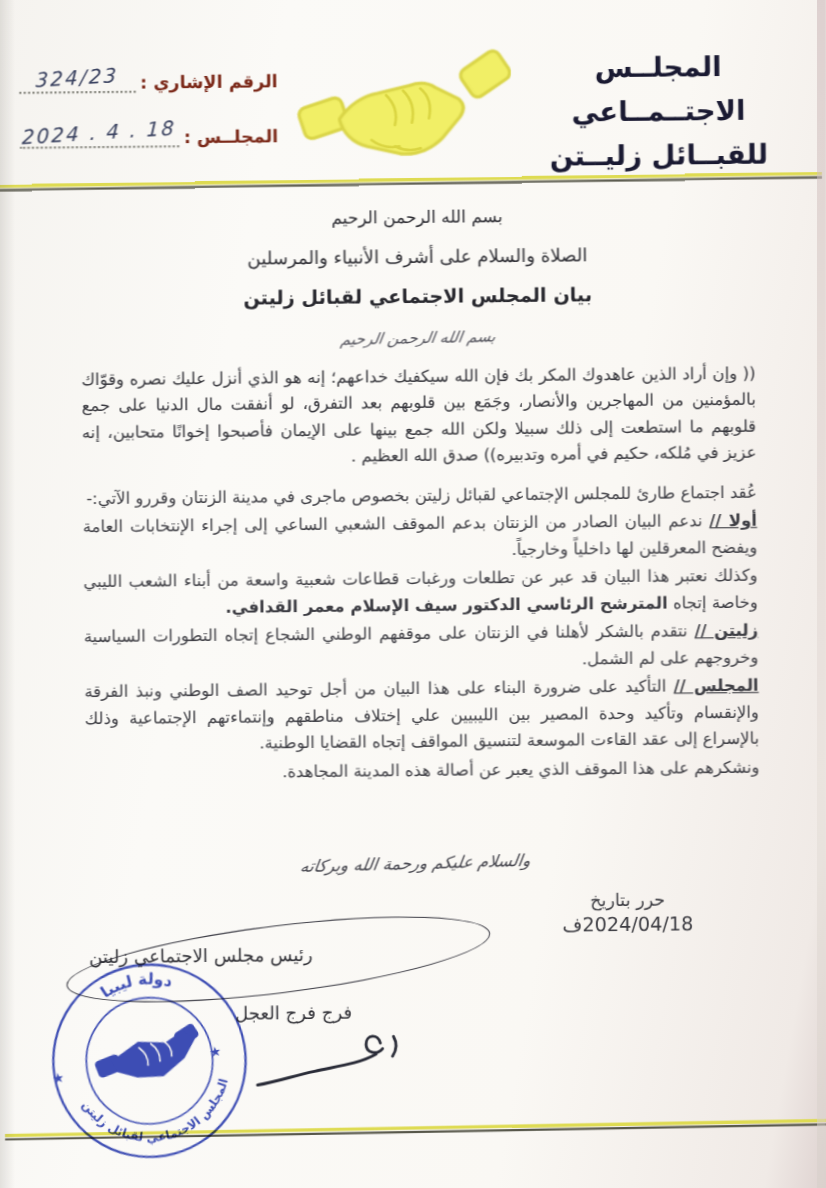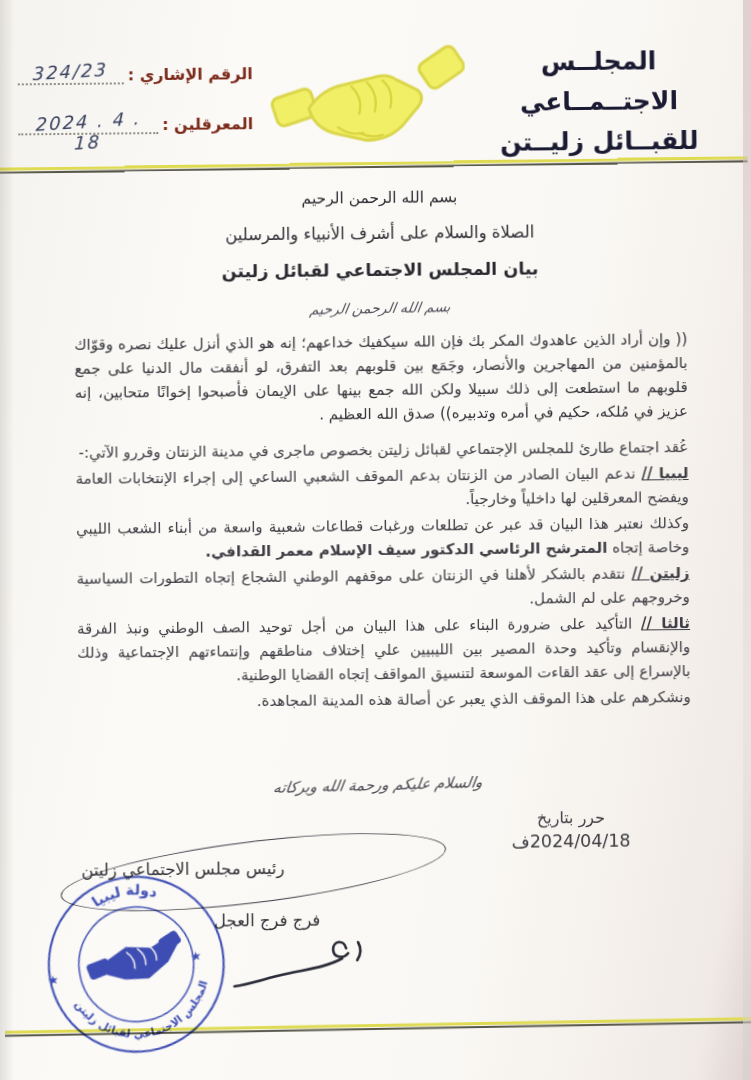--- a/index.html
+++ b/index.html
@@ -101,48 +101,48 @@
           </g>
         </svg>
       </div>
 
       <div class="meta">
         <div class="meta-row">
           <span class="meta-label">الرقم الإشاري :</span>
           <span class="dotline"><span class="hand">324/23</span></span>
         </div>
         <div class="meta-row">
-          <span class="meta-label">المعرقلين :</span>
+          <span class="meta-label">المجلــس :</span>
           <span class="dotline"><span class="hand">2024 . 4 . 18</span></span>
         </div>
       </div>
     </div>
 
     <div class="divider">
       <div class="d-y"></div>
       <div class="d-k"></div>
     </div>
 
     <div class="main">
       <div class="t-center t1">بسم الله الرحمن الرحيم</div>
       <div class="t-center t2">الصلاة والسلام على أشرف الأنبياء والمرسلين</div>
       <div class="t-center t3">بيان المجلس الاجتماعي لقبائل زليتن</div>
       <div class="t-center script">بسم الله الرحمن الرحيم</div>
 
       <p class="verse">(( وإن أراد الذين عاهدوك المكر بك فإن الله سيكفيك خداعهم؛ إنه هو الذي أنزل عليك نصره وقوّاك بالمؤمنين من المهاجرين والأنصار، وجَمَع بين قلوبهم بعد التفرق، لو أنفقت مال الدنيا على جمع قلوبهم ما استطعت إلى ذلك سبيلا ولكن الله جمع بينها على الإيمان فأصبحوا إخوانًا متحابين، إنه عزيز في مُلكه، حكيم في أمره وتدبيره)) صدق الله العظيم .</p>
 
       <p class="para">عُقد اجتماع طارئ للمجلس الإجتماعي لقبائل زليتن بخصوص ماجرى في مدينة الزنتان وقررو الآتي:-</p>
 
-      <p class="para"><span class="lbl">ليبيا //</span><span> ندعم البيان الصادر من الزنتان بدعم الموقف الشعبي الساعي إلى إجراء الإنتخابات العامة ويفضح المعرقلين لها داخلياً وخارجياً.</span></p>
+      <p class="para"><span class="lbl">أولا //</span><span> ندعم البيان الصادر من الزنتان بدعم الموقف الشعبي الساعي إلى إجراء الإنتخابات العامة ويفضح المعرقلين لها داخلياً وخارجياً.</span></p>
 
       <p class="para"><span>وكذلك نعتبر هذا البيان قد عبر عن تطلعات ورغبات قطاعات شعبية واسعة من أبناء الشعب الليبي وخاصة إتجاه </span><span class="bold">المترشح الرئاسي الدكتور سيف الإسلام معمر القدافي.</span></p>
 
       <p class="para"><span class="lbl">زليتن //</span><span> نتقدم بالشكر لأهلنا في الزنتان على موقفهم الوطني الشجاع إتجاه التطورات السياسية وخروجهم على لم الشمل.</span></p>
 
-      <p class="para"><span class="lbl">ثالثا //</span><span> التأكيد على ضرورة البناء على هذا البيان من أجل توحيد الصف الوطني ونبذ الفرقة والإنقسام وتأكيد وحدة المصير بين الليبيين علي إختلاف مناطقهم وإنتماءتهم الإجتماعية وذلك بالإسراع إلى عقد القاءت الموسعة لتنسيق المواقف إتجاه القضايا الوطنية.</span></p>
+      <p class="para"><span class="lbl">المجلس //</span><span> التأكيد على ضرورة البناء على هذا البيان من أجل توحيد الصف الوطني ونبذ الفرقة والإنقسام وتأكيد وحدة المصير بين الليبيين علي إختلاف مناطقهم وإنتماءتهم الإجتماعية وذلك بالإسراع إلى عقد القاءت الموسعة لتنسيق المواقف إتجاه القضايا الوطنية.</span></p>
 
       <p class="para">ونشكرهم على هذا الموقف الذي يعبر عن أصالة هذه المدينة المجاهدة.</p>
     </div>
 
     <div class="salam">والسلام عليكم ورحمة الله وبركاته</div>
 
     <div class="issued">
       <div>حرر بتاريخ</div>
       <div class="date">2024/04/18ف</div>
     </div>

